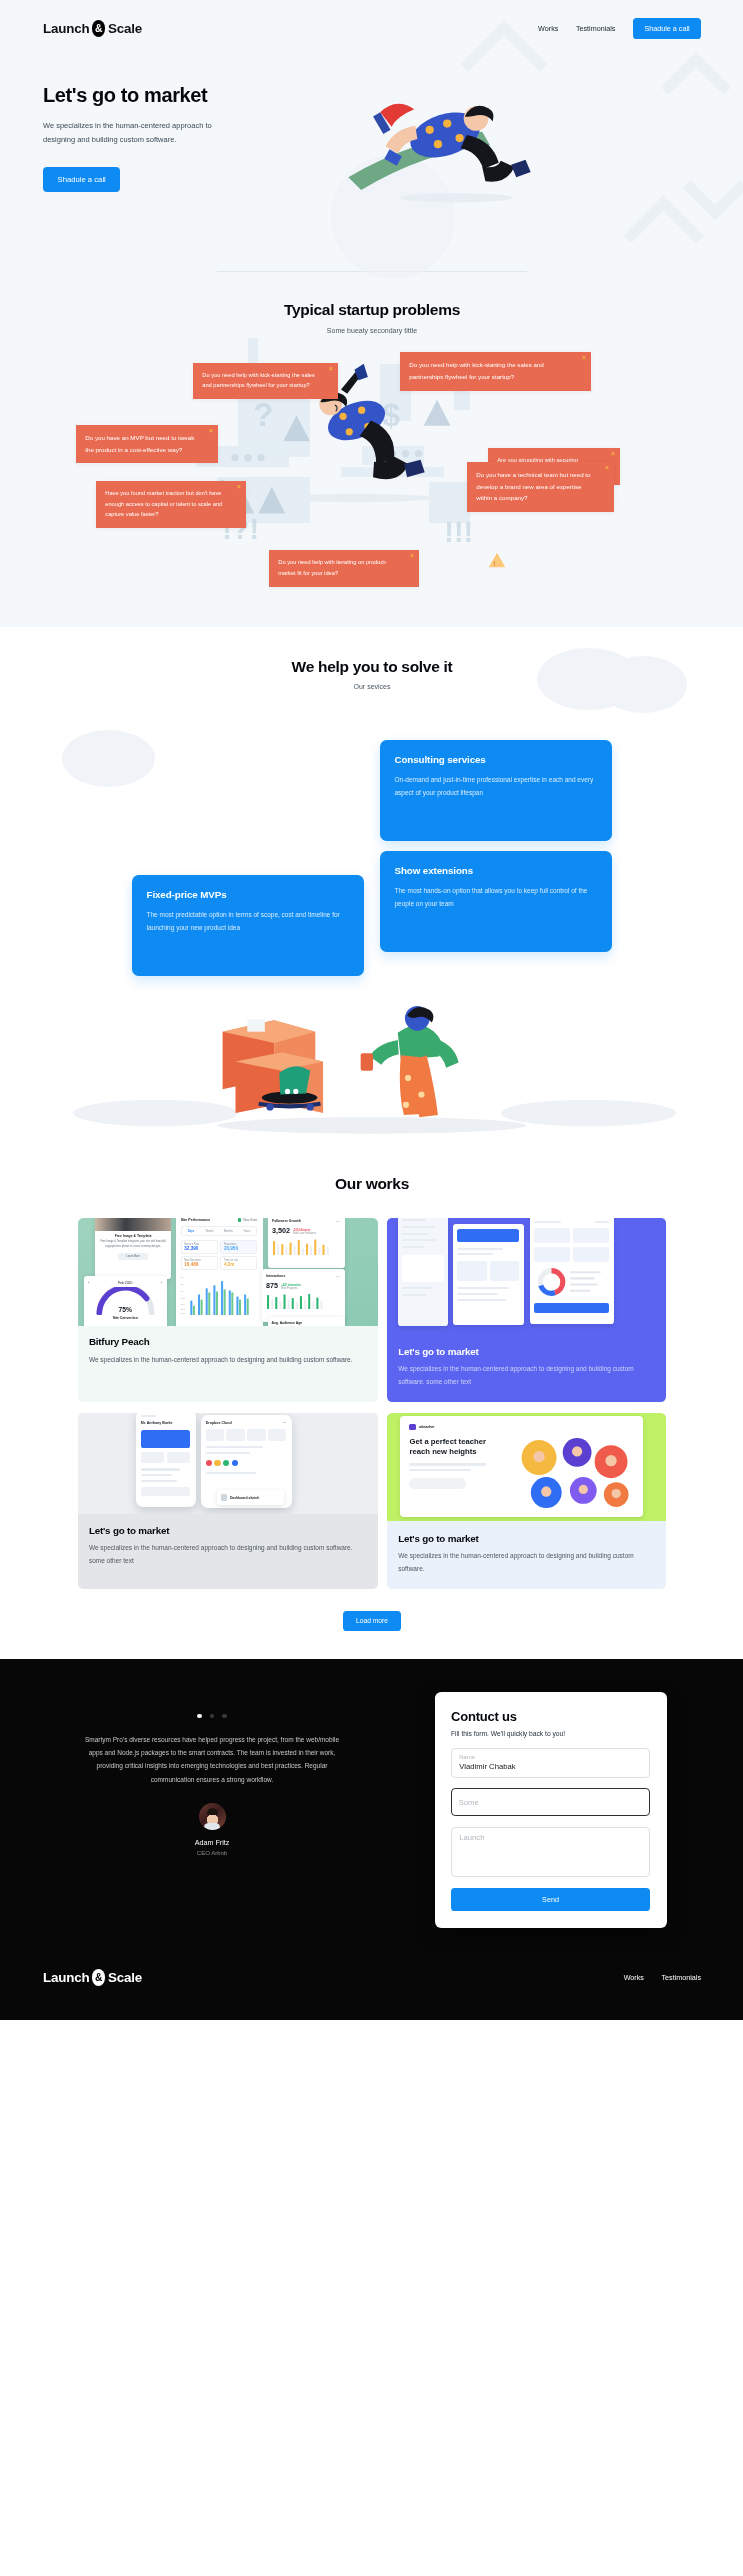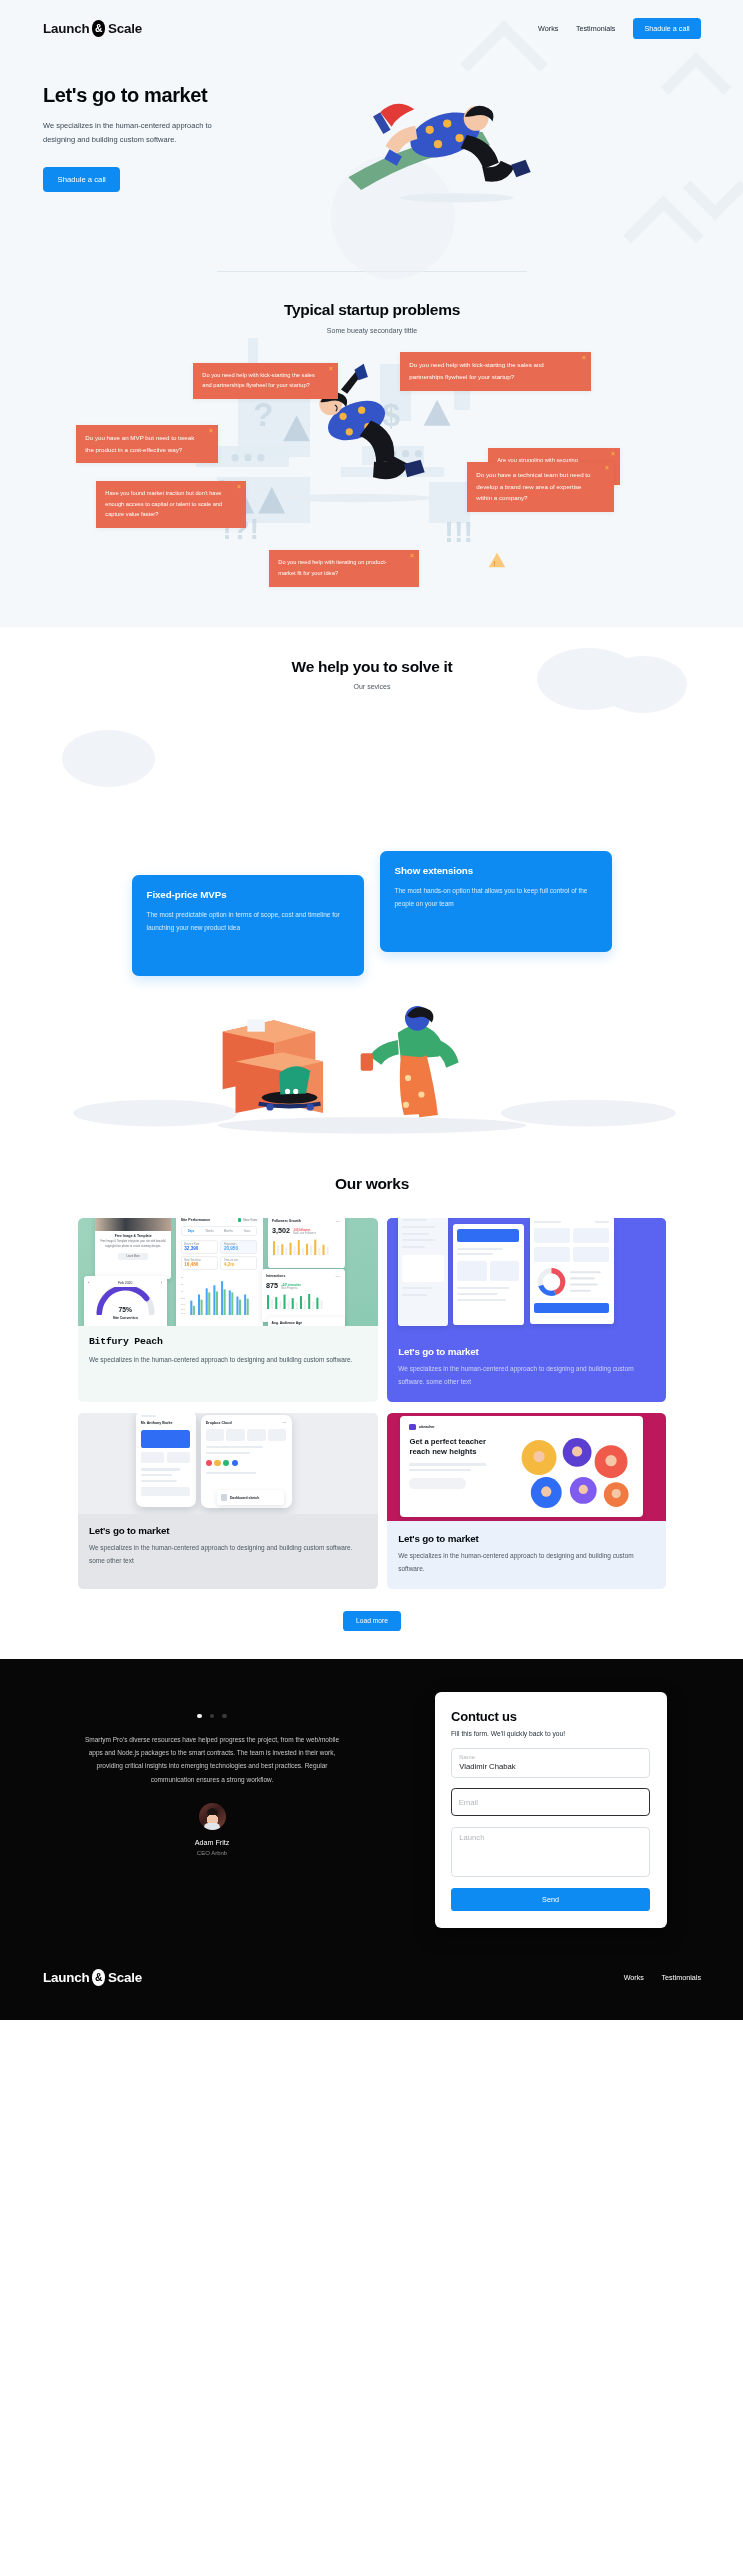--- a/index.html
+++ b/index.html
@@ -86,29 +86,29 @@
     width:589px; margin:25px auto 0 auto;
     display:grid; grid-template-columns:300px 279px; gap:11.4px 9.3px;
   }
   .work { border-radius:5.2px; overflow:hidden; position:relative; }
   .work-thumb { position:relative; height:108px; overflow:hidden; }
   .work-body { padding:10.3px 11.4px 13.4px 11.4px; }
   .work-body h3 { font-size:9.8px; font-weight:bold; letter-spacing:-0.2px; }
   .work-body p { margin-top:6.7px; font-size:6.5px; line-height:1.95; }
   .w1 { background:#f1f8f5; }
   .w1 .work-thumb { background:linear-gradient(160deg,#9fd3bd,#8ccab4); }
-  .w1 .work-body h3 { color:#05080c;font-family:Liberation Mono, monospace; } .w1 .work-body p { color:#475460; }
+  .w1 .work-body h3 { color:#05080c; } .w1 .work-body p { color:#475460; }
   .w2 { background:#5a64f0; }
   .w2 .work-thumb { background:#5a64f0; }
   .w2 .work-body h3 { color:#fff; } .w2 .work-body p { color:#cfd3fb; }
   .w3 { background:#e3e5e8; }
   .w3 .work-thumb { background:#eceef1; }
   .w3 .work-body h3 { color:#05080c; } .w3 .work-body p { color:#4e5862; }
   .w4 { background:#eaf1fb; }
-  .w4 .work-thumb { background:#be185d; }
+  .w4 .work-thumb { background:#bef264; }
   .w4 .work-body h3 { color:#05080c; } .w4 .work-body p { color:#4e5862; }
   .w2 .work-body, .w4 .work-body { padding-top:11.4px; }
   .loadmore-wrap { text-align:center; margin:22px 0 28px 0; }
   .btn-load { padding:6.2px 13.4px; border-radius:3.6px; font-size:6.7px; }
 
   
   .mini { position:absolute; background:#fff; border-radius:3.1px; box-shadow:0 1.5px 5.2px rgba(16,32,55,.12); }
   .mline { height:2.1px; border-radius:1px; background:#e7ecf2; }
   .phone { position:absolute; background:#fff; border-radius:7.2px; box-shadow:0 3.1px 9.3px rgba(16,32,55,.16); overflow:hidden; }
 
@@ -304,20 +304,24 @@
 
   <section class="solve">
     <div class="cloud" style="left:537px;top:20.7px;width:103px;height:62px;"></div>
     <div class="cloud" style="left:599px;top:29px;width:88px;height:57px;"></div>
     <div class="cloud" style="left:62px;top:103px;width:93px;height:57px;"></div>
 
     <h2 class="sec-title">We help you to solve it</h2>
     <p class="sec-sub">Our sevices</p>
 
     <div class="svc-grid">
+      <div class="svc svc-2">
+        <h3>Consulting services</h3>
+        <p>On-demand and just-in-time professional expertise in each and every aspect of your product lifespan</p>
+      </div>
       <div class="svc svc-3">
         <h3>Fixed-price MVPs</h3>
         <p>The most predictable option in terms of scope, cost and timeline for launching your new product idea</p>
       </div>
       <div class="svc svc-4">
         <h3>Show extensions</h3>
         <p>The most hands-on option that allows you to keep full control of the people on your team</p>
       </div>
     </div>
 
@@ -685,21 +689,21 @@
       <div class="contact">
         <h2>Contuct us</h2>
         <p class="lead">Fill this form. We'll quickly back to you!</p>
 
         <div class="field">
           <div class="field-label">Name</div>
           <div class="field-value">Vladimir Chabak</div>
         </div>
 
         <div class="field focus">
-          <div class="field-ph">Email</div>
+          <div class="field-ph">Some</div>
         </div>
 
         <div class="field area">
           <div class="field-ph">Launch</div>
         </div>
 
         <button class="btn btn-send">Send</button>
       </div>
     </div>
 

